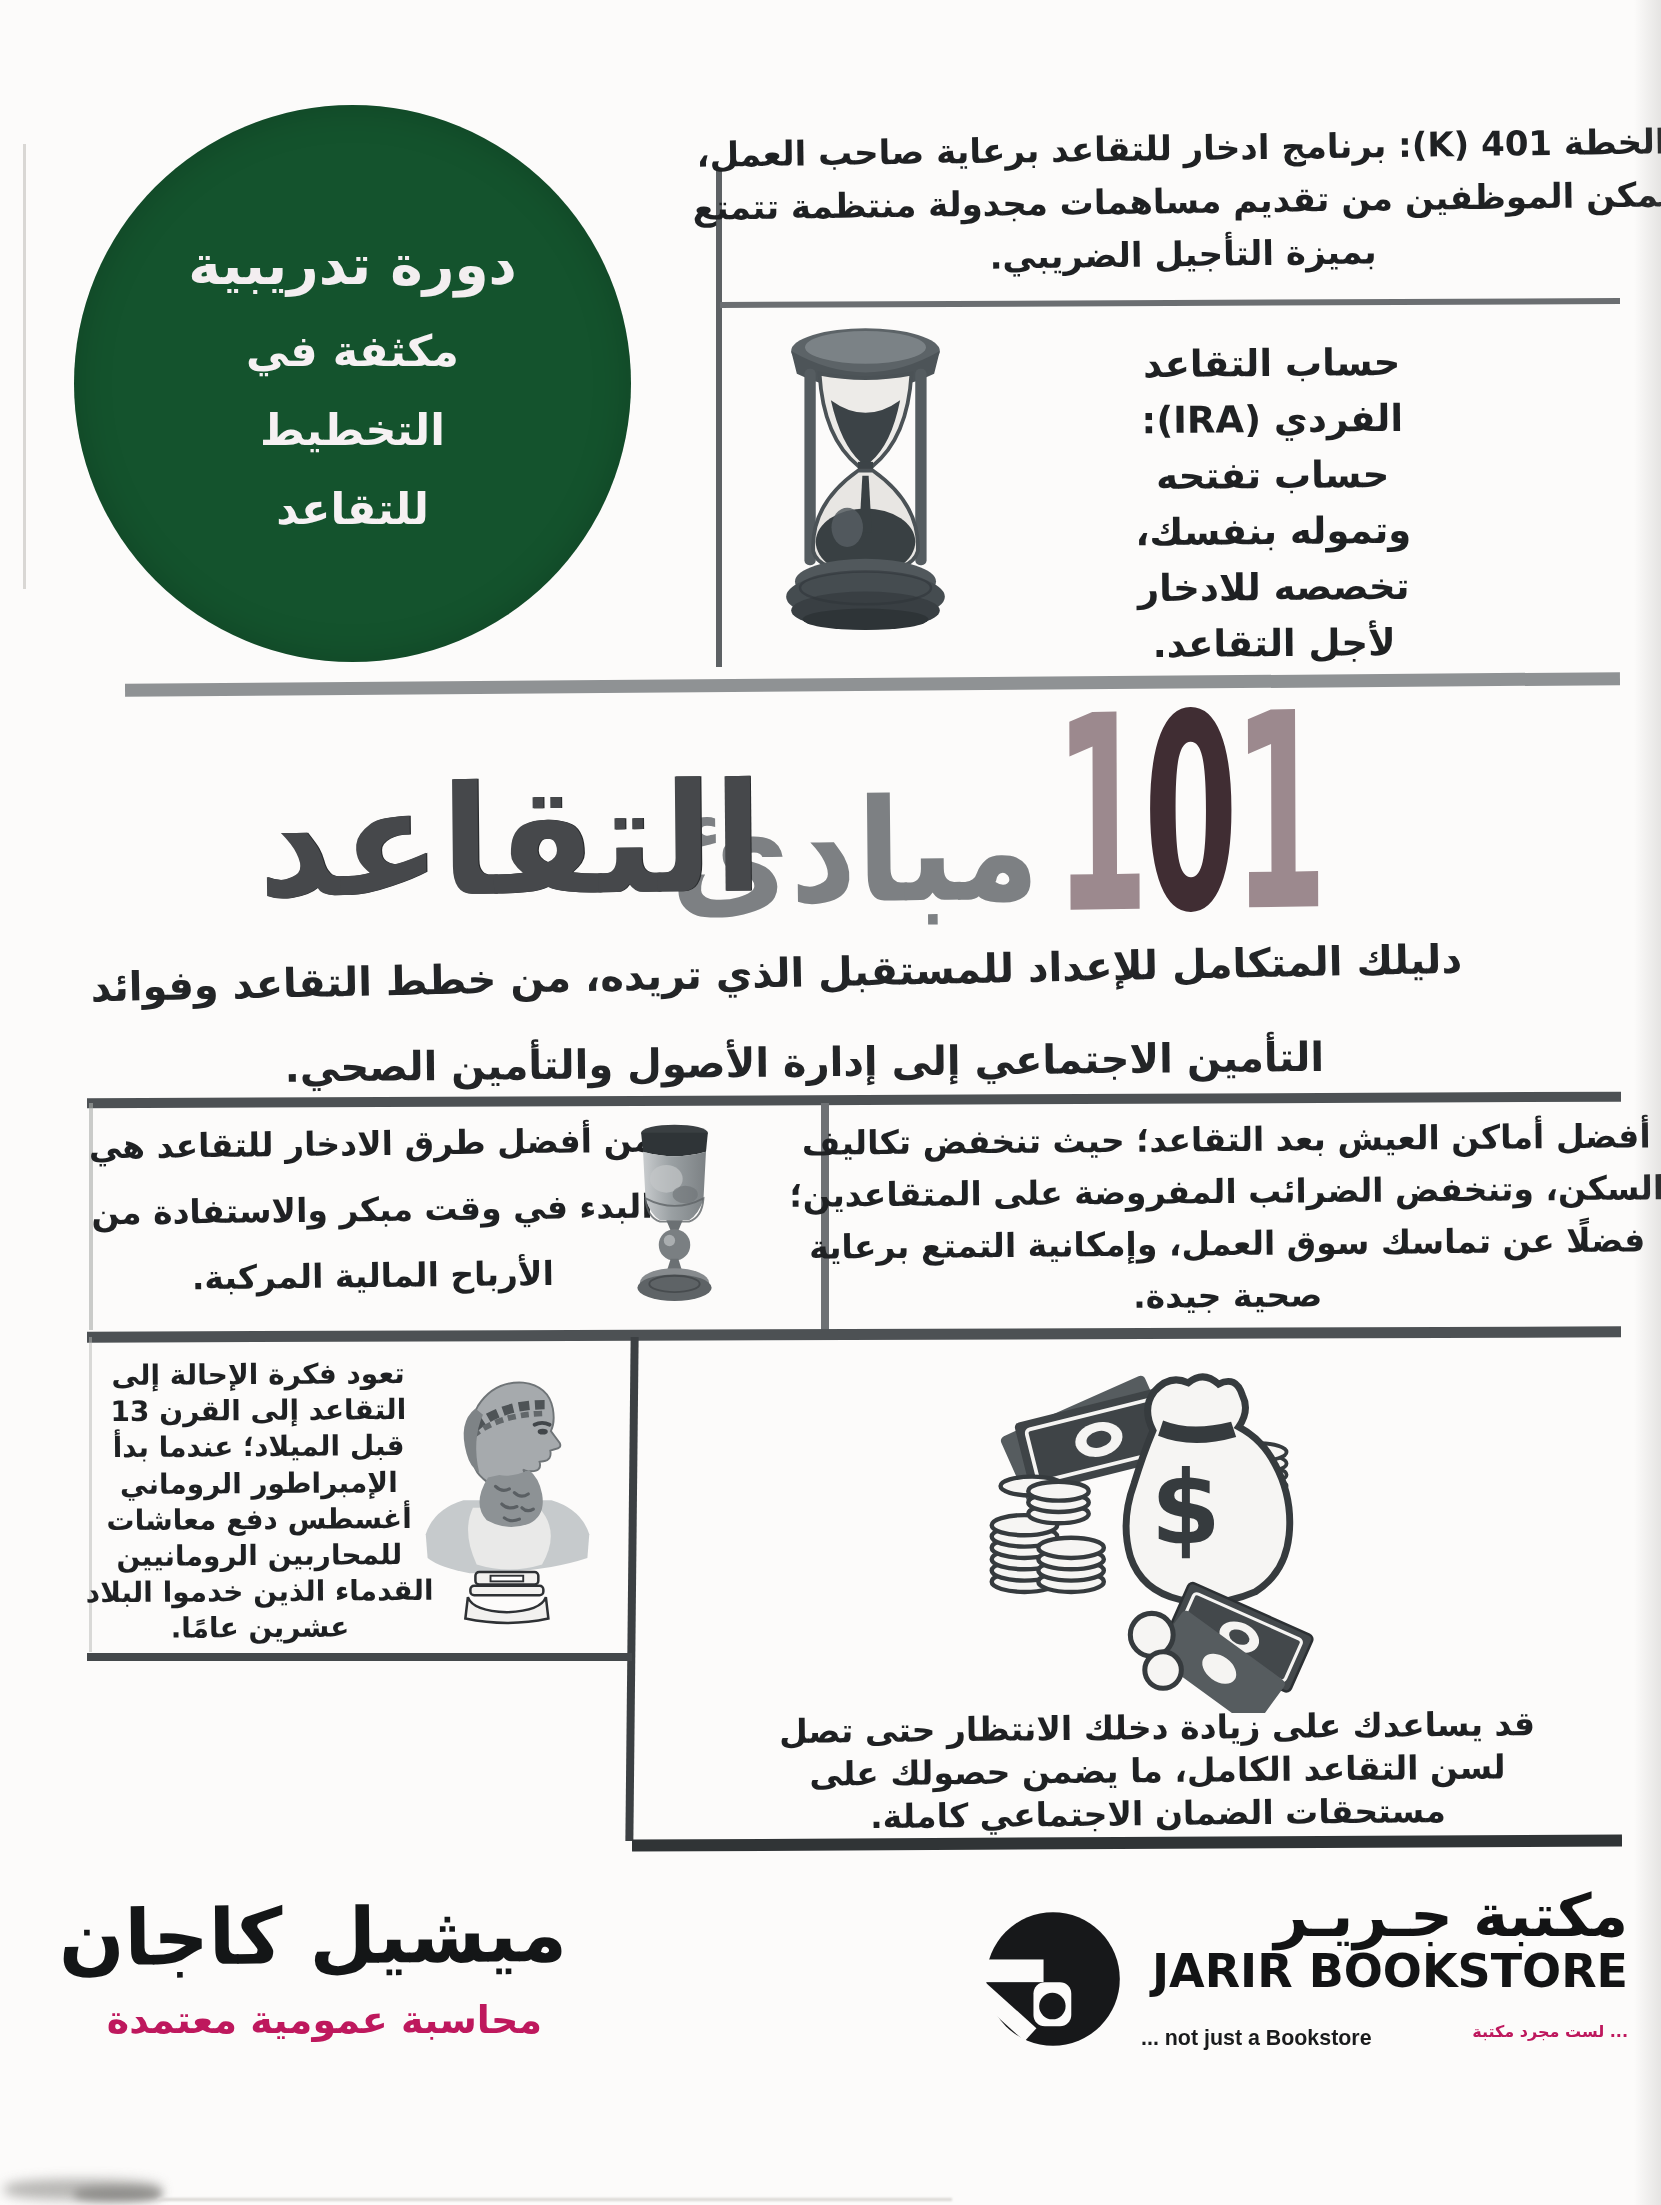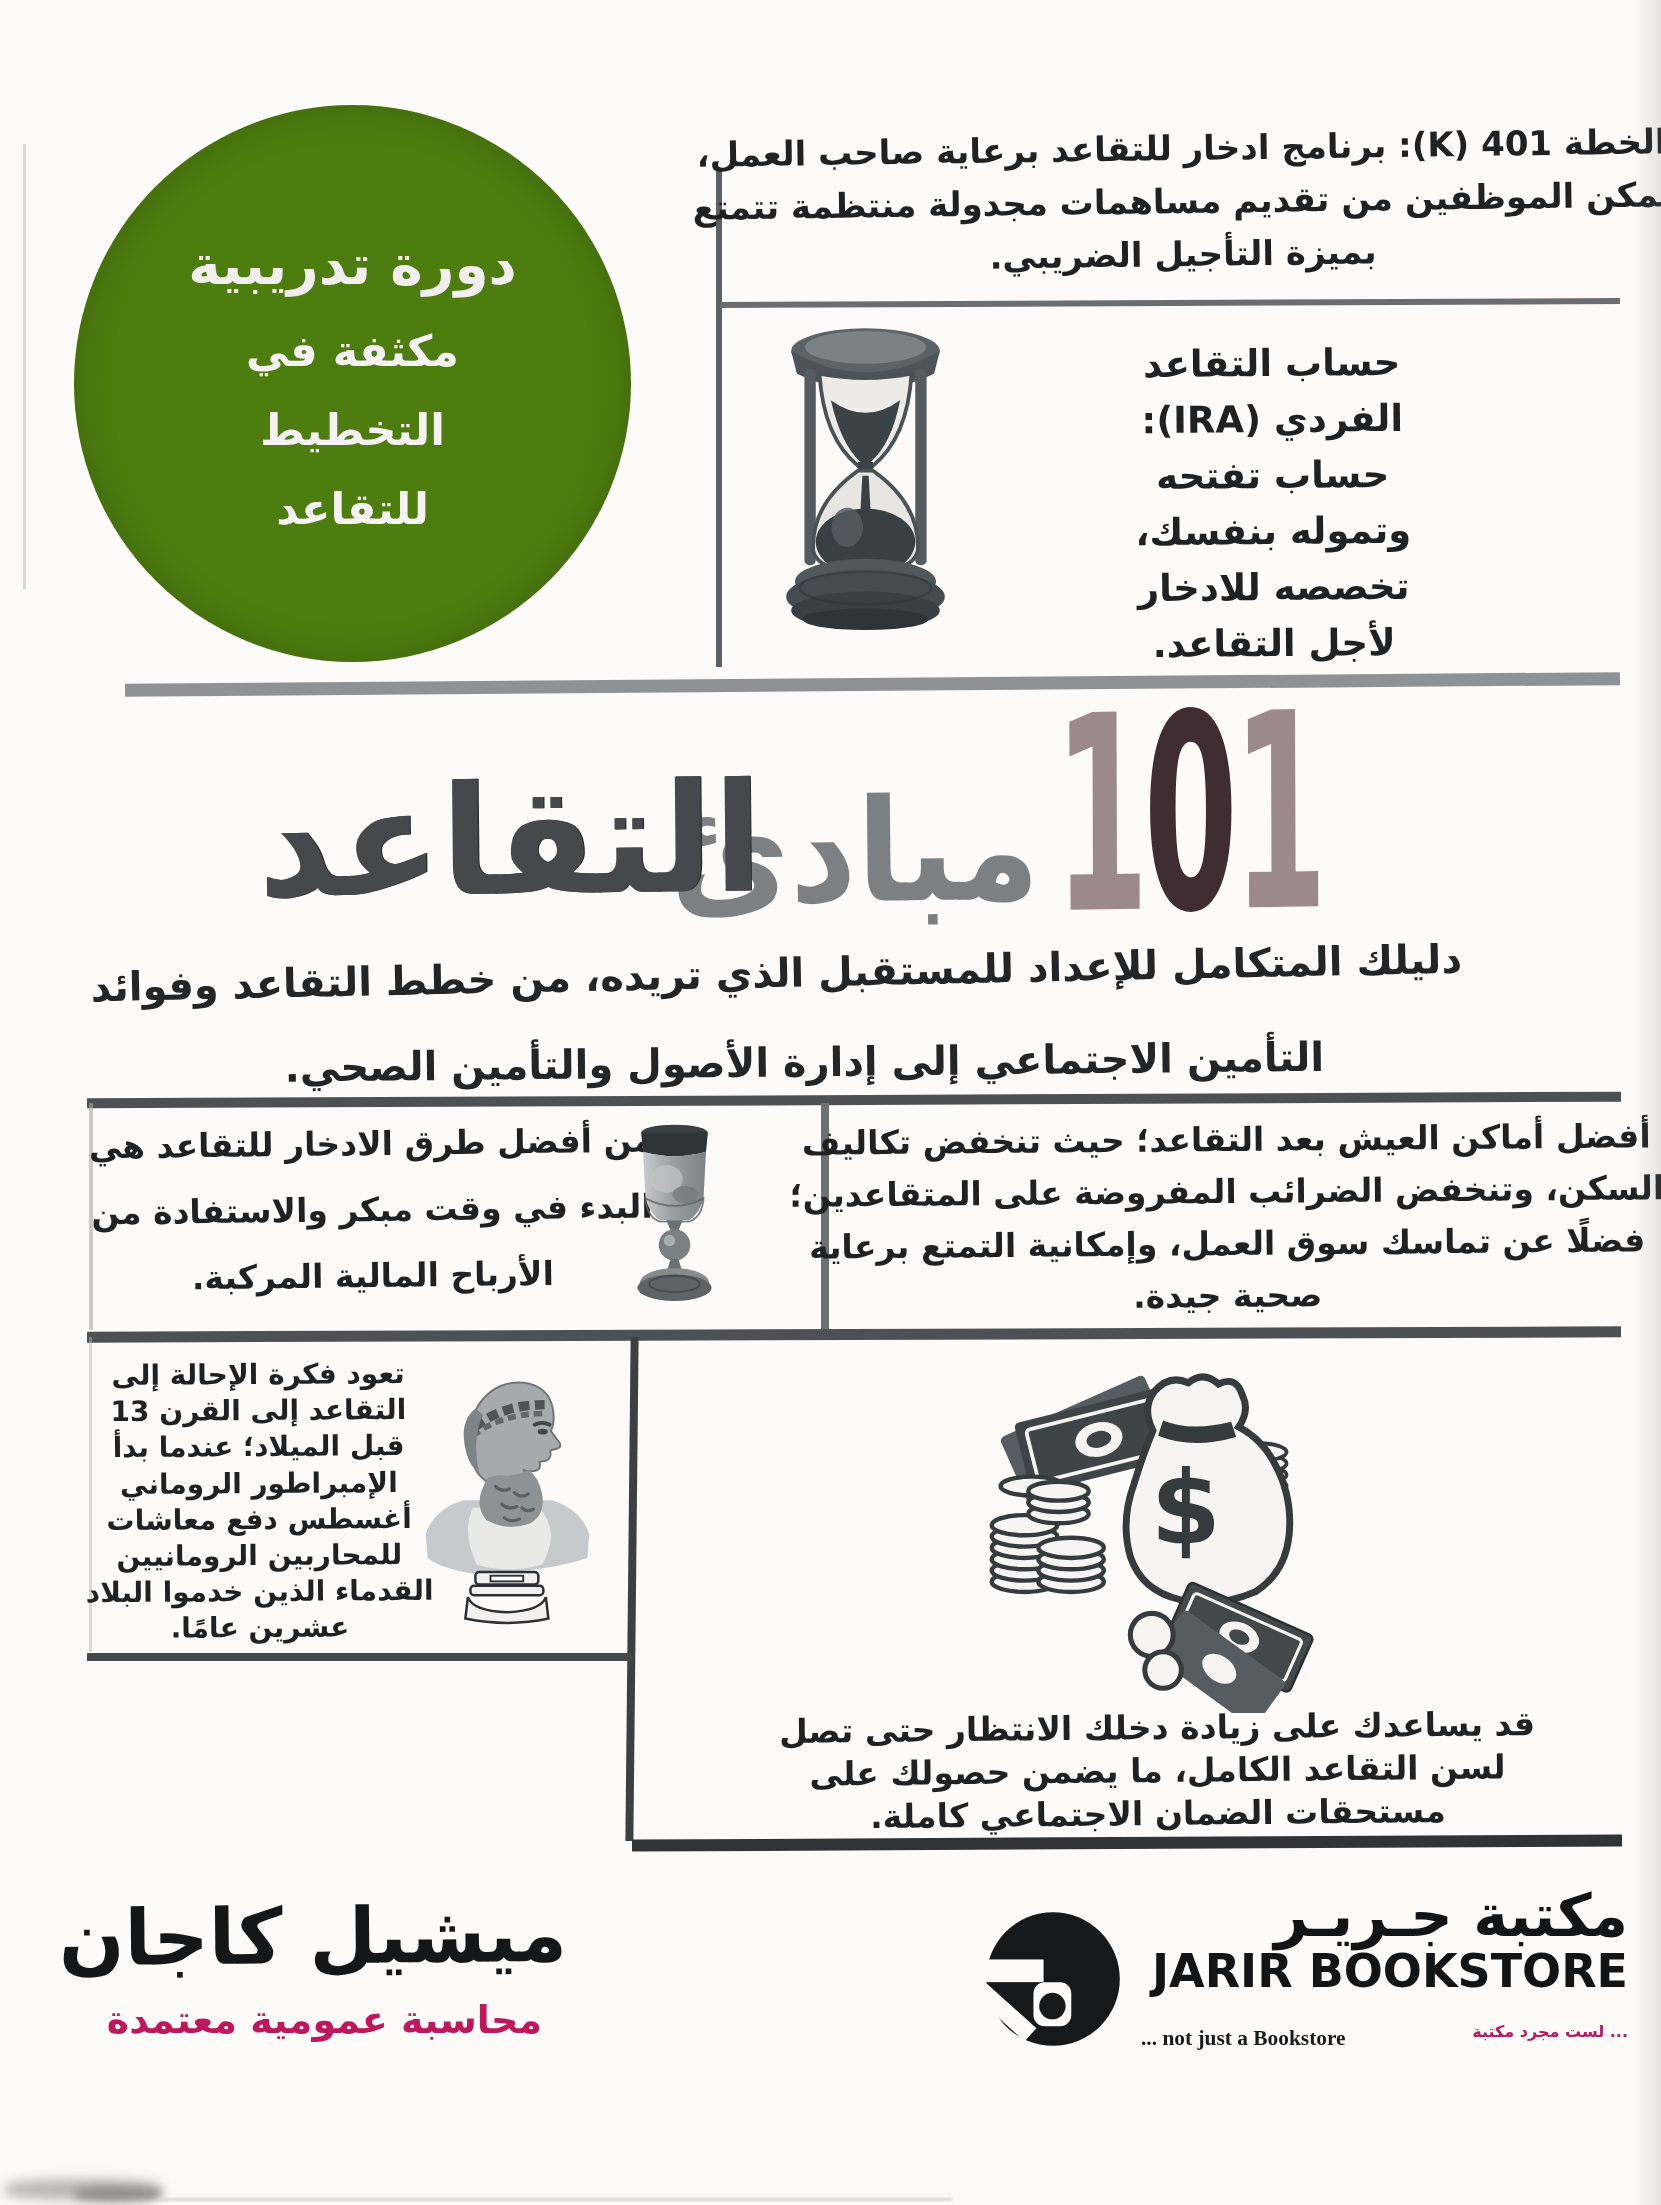--- a/index.html
+++ b/index.html
@@ -9,21 +9,21 @@
     font-family:"DejaVu Sans",sans-serif;
   }
   .abs{position:absolute;}
   .ar{direction:rtl; font-weight:bold; color:#1f2123; font-family:"DejaVu Sans",sans-serif;}
   .col{display:flex; flex-direction:column; align-items:center;}
   .ln{white-space:nowrap;}
 
   
   .badge{
     left:74px; top:105px; width:557px; height:557px; border-radius:50%;
-    background:#4d7c0f; box-shadow:inset 0 0 38px rgba(0,0,0,.18);
+    background:#14532d; box-shadow:inset 0 0 38px rgba(0,0,0,.18);
     display:flex; flex-direction:column; align-items:center; justify-content:center;
     gap:29px; text-align:center;
   }
   .badge .b1{font-size:55px; color:#f3eef0;}
   .badge .b2{font-size:43px; color:#f6f1f3;}
 
   
   .edge-left{left:23px; top:144px; width:2.5px; height:445px; background:#c6c3c0; opacity:.65;}
   .vdiv-top{left:716px; top:168px; width:5.7px; height:499px; background:#5d6164;}
   .k401{left:744px; top:131px; width:877px; height:170px; gap:19px; transform:rotate(-0.8deg); text-align:center;}
@@ -80,21 +80,21 @@
 
   
   .author-name{left:88px; top:1892px; width:479px; text-align:center; font-size:77px; transform:rotate(-0.5deg); color:#141617;}
   .author-cred{left:113px; top:1998px; width:429px; text-align:center; font-size:38px; color:#be185d;}
 
   
   .publisher{left:978px; top:1890px; width:650px; height:183px;}
   .pmark{left:0px; top:14px; width:150px; height:150px;}
   .pub-ar{right:0px; top:-3.8px; width:485px; text-align:right; font-size:59px; font-weight:bold; color:#131415; line-height:1;}
   .pub-en{right:0px; top:58px; width:485px; text-align:right; font-size:46px; font-weight:bold; letter-spacing:0px; color:#131415; font-family:"DejaVu Sans",sans-serif; line-height:1;}
-  .pub-tag-en{left:163px; top:136px; font-size:21.4px; font-weight:bold; color:#1a1b1c; font-family:Liberation Serif, serif; white-space:nowrap;}
+  .pub-tag-en{left:163px; top:136px; font-size:21.4px; font-weight:bold; color:#1a1b1c; font-family:Liberation Sans, sans-serif; white-space:nowrap;}
   .pub-tag-ar{right:0px; top:132px; font-size:16px; text-align:right; color:#be185d; white-space:nowrap;}
 
   
   .smudge1{left:3.8px; top:2179px; width:158px; height:21.4px; background:#a8a7a4; border-radius:40%; filter:blur(5.7px); opacity:.8;}
   .smudge2{left:74px; top:2187px; width:88px; height:14px; background:#8f8e8b; border-radius:40%; filter:blur(4.4px);}
   .streak{left:158px; top:2198px; width:794px; height:3.2px; background:#d9d7d4; filter:blur(1.3px);}
   .edge-right{left:1634px; top:0px; width:28px; height:2205px; background:linear-gradient(to right, rgba(120,118,115,0), rgba(120,118,115,0.18));}
 </style>
 </head>
 <body>

